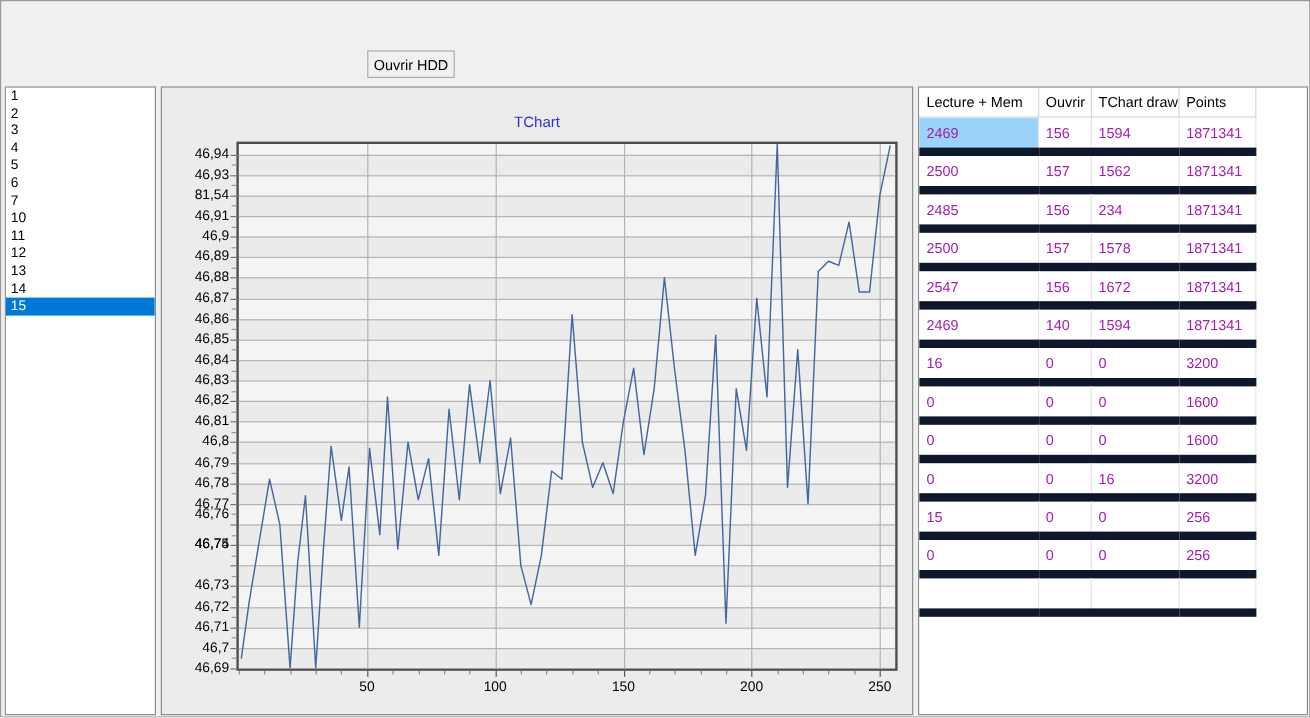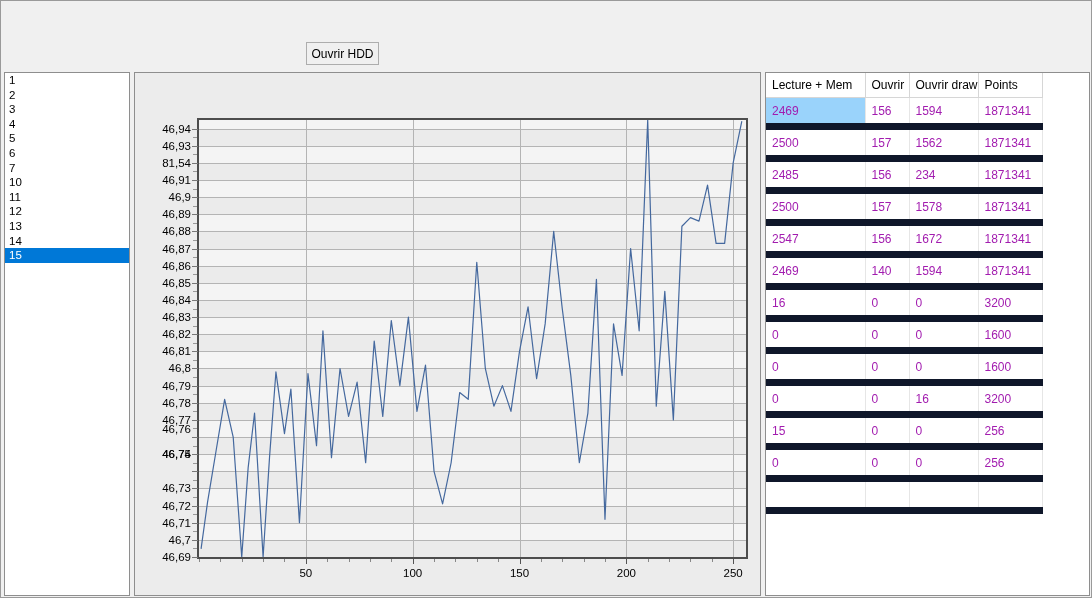--- a/index.html
+++ b/index.html
@@ -282,20 +282,21 @@
       <div class="list-item">7</div>
       <div class="list-item">10</div>
       <div class="list-item">11</div>
       <div class="list-item">12</div>
       <div class="list-item">13</div>
       <div class="list-item">14</div>
       <div class="list-item selected">15</div>
     </div>
 
   <div class="chart-panel">
+    <div class="chart-title">TChart</div>
     <div class="plot-area">
       <div class="plot-inner" id="plot-inner">
           <div class="band" style="top: 419.863px; height: 17.1373px;"></div>
           <div class="band" style="top: 385.588px; height: 17.1373px;"></div>
           <div class="band" style="top: 351.314px; height: 17.1373px;"></div>
           <div class="band" style="top: 317.039px; height: 17.1373px;"></div>
           <div class="band" style="top: 282.765px; height: 17.1373px;"></div>
           <div class="band" style="top: 248.49px; height: 17.1373px;"></div>
           <div class="band" style="top: 214.216px; height: 17.1373px;"></div>
           <div class="band" style="top: 179.941px; height: 17.1373px;"></div>
@@ -459,21 +460,21 @@
       <colgroup>
         <col class="col-a">
           <col class="col-b">
           <col class="col-c">
           <col class="col-d">
       </colgroup>
       <thead>
         <tr>
           <th>Lecture + Mem</th>
           <th>Ouvrir</th>
-          <th>Ouvrir draw</th>
+          <th>TChart draw</th>
           <th>Points</th>
         </tr>
       </thead>
       <tbody id="grid-body">
           <tr class="selected">
             <td>2469</td>
             <td>156</td>
             <td>1594</td>
             <td>1871341</td>
           </tr>

